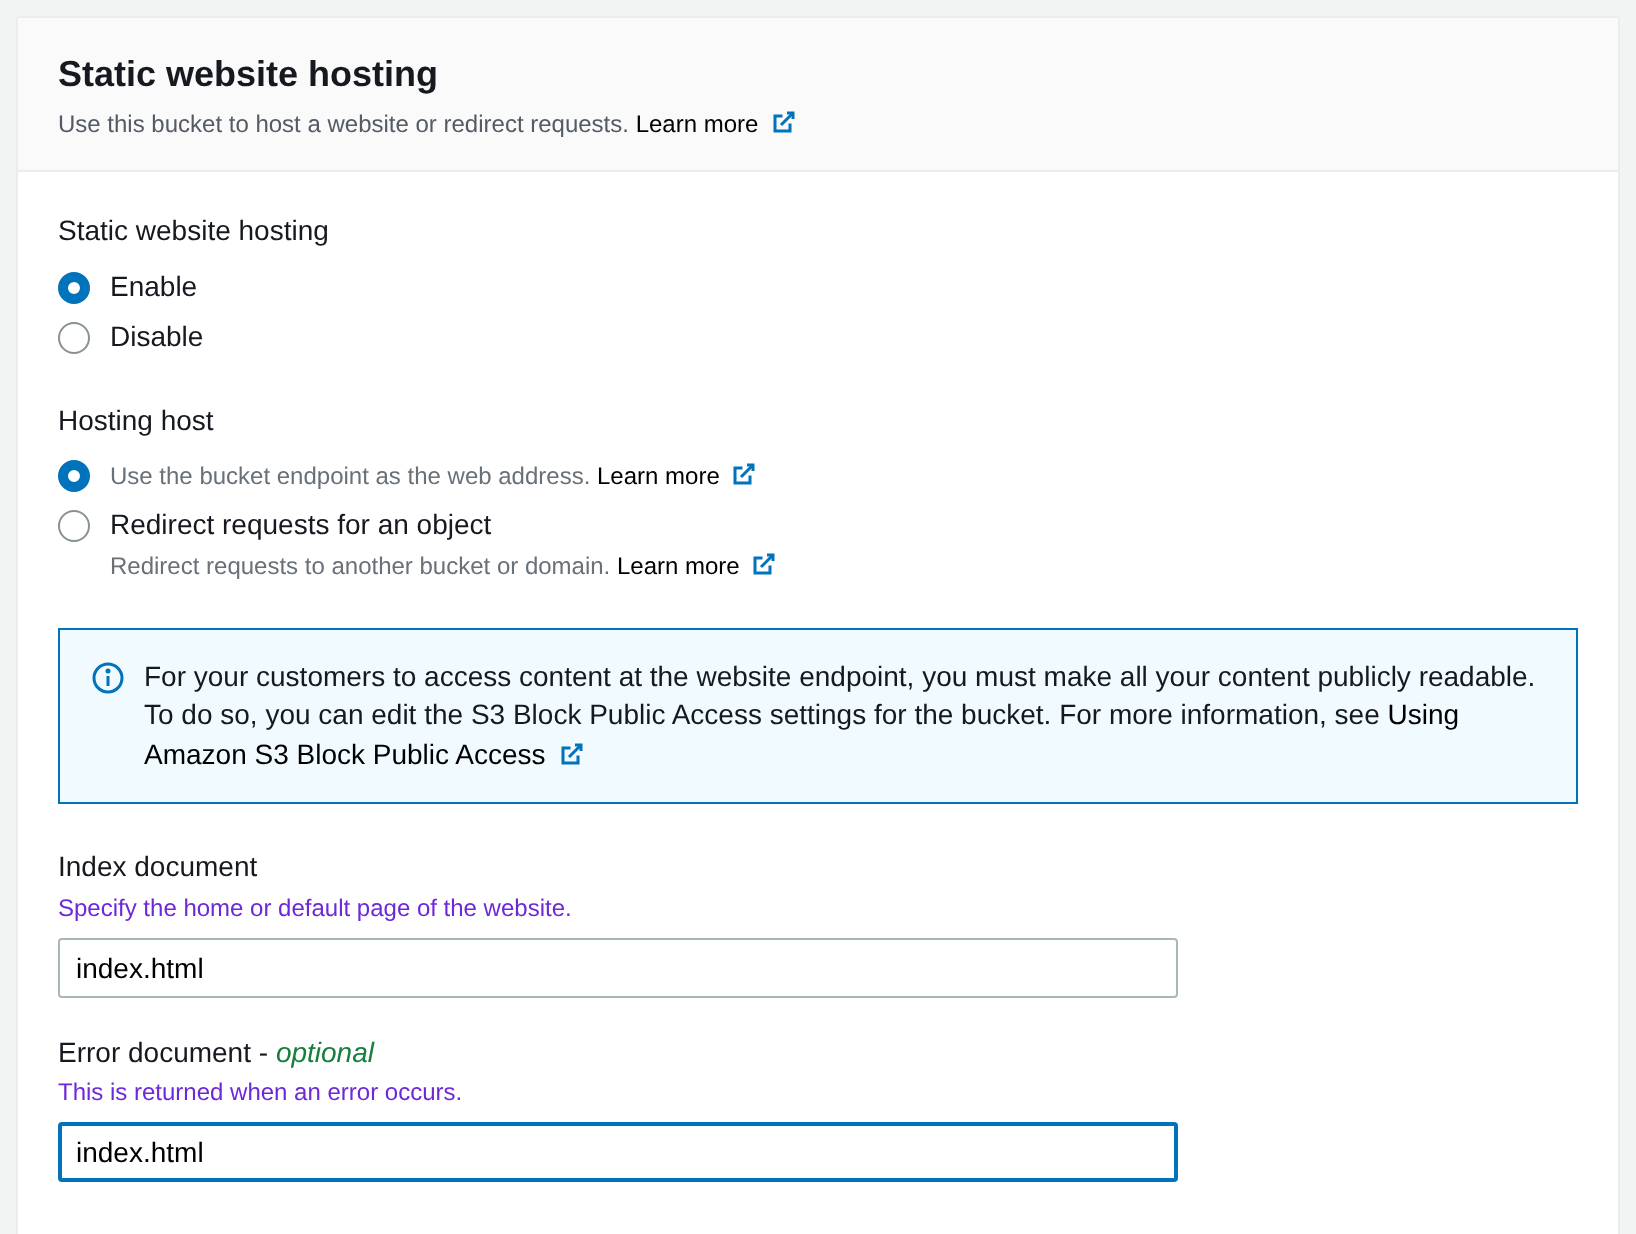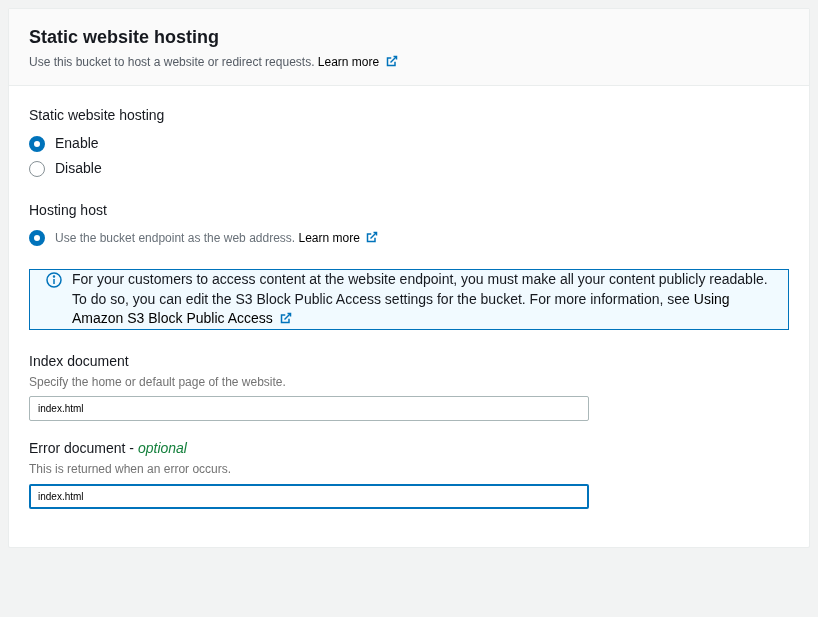--- a/index.html
+++ b/index.html
@@ -72,21 +72,21 @@
   }
   .ext-icon {
     display: inline-block;
     width: 12px; height: 12px;
     vertical-align: -1px;
     margin-left: 3px;
   }
   .info-box {
     border: 1px solid #0073bb;
     background: #f1faff;
-    padding: 0 16px;
+    padding: 14px 16px;
     display: flex;
     margin-bottom: 22px;
   }
   .info-icon {
     width: 16px; height: 16px;
     flex-shrink: 0;
     margin-right: 10px;
     margin-top: 2px;
   }
   .info-text { font-size: 14px; color: #16191f; }
@@ -95,29 +95,29 @@
     font-size: 14px;
     color: #16191f;
   }
   .field-label .optional {
     font-style: italic;
     font-weight: 400;
     color: #15803d;
   }
   .field-desc {
     font-size: 12px;
-    color: #737373;
+    color: #6d28d9;
     margin-top: 2px;
     margin-bottom: 6px;
   }
   .text-input {
     width: 560px;
     max-width: 100%;
     padding: 6px 8px;
-    font-size: 10px;
+    font-size: 14px;
     border: 1px solid #aab7b8;
     border-radius: 2px;
     outline: none;
   }
   .text-input.focused {
     border: 2px solid #0073bb;
     padding: 5px 7px;
   }
 </style>
 </head>
@@ -157,20 +157,37 @@
       </div>
     </div>
 
     <div class="group">
       <div class="group-label">Hosting host</div>
       <div class="radio-row">
         <div class="radio selected"></div>
         <div class="radio-body">
           <div class="radio-desc">
             <span>Use the bucket endpoint as the web address.</span>
+            <a class="link">
+              <span>Learn more</span>
+              <svg class="ext-icon" viewBox="0 0 16 16" fill="none" stroke="#0073bb" stroke-width="2">
+                  <path d="M10 2h4v4"></path>
+                  <path d="M6 10l8-8"></path>
+                  <path d="M12 9v5H2V4h5"></path>
+                </svg>
+            </a>
+          </div>
+        </div>
+      </div>
+      <div class="radio-row" style="margin-top:6px;">
+        <div class="radio"></div>
+        <div class="radio-body">
+          <div class="radio-label">Redirect requests for an object</div>
+          <div class="radio-desc">
+            <span>Redirect requests to another bucket or domain.</span>
             <a class="link">
               <span>Learn more</span>
               <svg class="ext-icon" viewBox="0 0 16 16" fill="none" stroke="#0073bb" stroke-width="2">
                   <path d="M10 2h4v4"></path>
                   <path d="M6 10l8-8"></path>
                   <path d="M12 9v5H2V4h5"></path>
                 </svg>
             </a>
           </div>
         </div>

